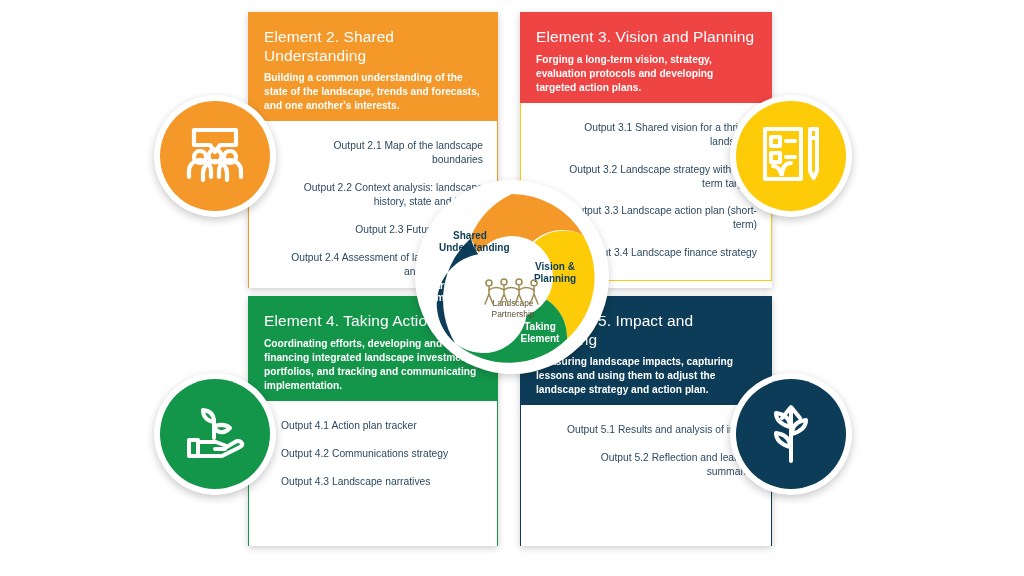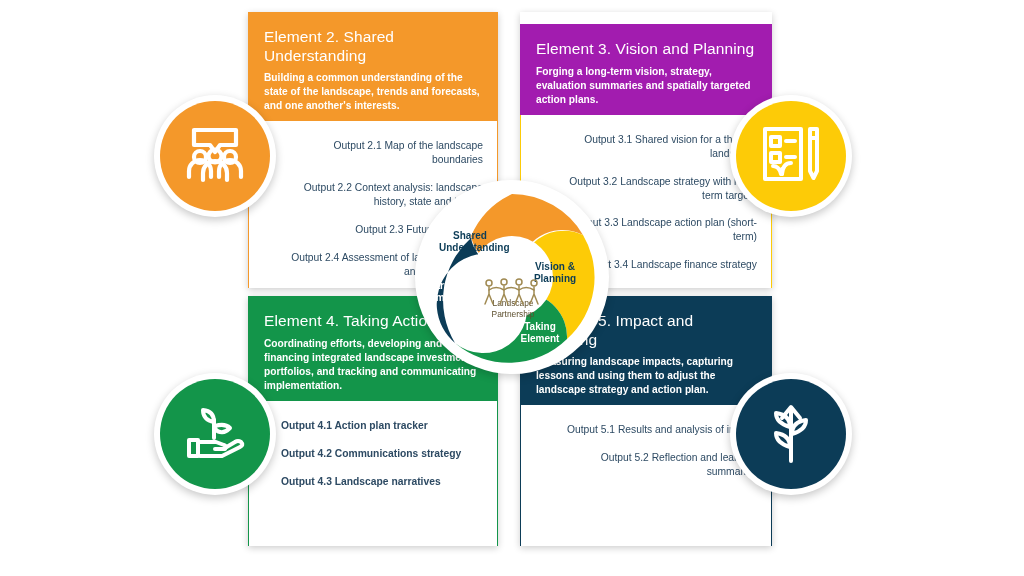--- a/index.html
+++ b/index.html
@@ -50,26 +50,26 @@
     padding-left:18px;
   }
   .outputs.left-al li{text-align:left;}
 
   
   #card-e2{left:248px;top:12px;width:250px;height:276px;}
   #card-e2 .card-head{background:#f4982a;}
   #card-e2 .card-body{border-left:1px solid #f4982a;border-right:1px solid #f4982a;border-bottom:1px solid #b91c1c;height:178px;box-sizing:border-box;}
 
   #card-e3{left:520px;top:12px;width:252px;height:276px;}
-  #card-e3 .card-head{background:#a21caf;margin-top:12px;}
+  #card-e3 .card-head{background:#ef4444;}
   #card-e3 .card-body{border-left:1px solid #fdcb07;border-right:1px solid #fdcb07;border-bottom:1px solid #fdcb07;height:178px;box-sizing:border-box;}
 
   #card-e4{left:248px;top:296px;width:250px;height:250px;}
   #card-e4 .card-head{background:#13954a;}
-  #card-e4 .card-body{border-left:1px solid #13954a;border-right:1px solid #13954a;border-bottom:7px solid #a21caf;height:152px;box-sizing:border-box;font-weight:bold;}
+  #card-e4 .card-body{border-left:1px solid #13954a;border-right:1px solid #13954a;border-bottom:7px solid #a21caf;height:152px;box-sizing:border-box;}
 
   #card-e5{left:520px;top:296px;width:252px;height:250px;}
   #card-e5 .card-head{background:#0c3c57;}
   #card-e5 .card-body{border-left:1px solid #0c3c57;border-right:1px solid #0c3c57;border-bottom:1px solid #0c3c57;height:152px;box-sizing:border-box;}
 
   
   .badge{
     position:absolute;
     width:122px;height:122px;
     border-radius:50%;
@@ -145,21 +145,21 @@
         <li>Output 2.2 Context analysis: landscape history, state and trends</li>
         <li>Output 2.3 Future scenarios</li>
         <li>Output 2.4 Assessment of landscape risks and opportunities</li>
       </ul>
     </div>
   </div>
 
   <div class="card" id="card-e3">
     <div class="card-head">
       <div class="card-title">Element 3. Vision and Planning</div>
-      <div class="card-desc">Forging a long-term vision, strategy, evaluation summaries and spatially targeted action plans.</div>
+      <div class="card-desc">Forging a long-term vision, strategy, evaluation protocols and developing targeted action plans.</div>
     </div>
     <div class="card-body">
       <ul class="outputs">
         <li>Output 3.1 Shared vision for a thriving landscape</li>
         <li>Output 3.2 Landscape strategy with long-term targets</li>
         <li>Output 3.3 Landscape action plan (short-term)</li>
         <li>Output 3.4 Landscape finance strategy</li>
       </ul>
     </div>
   </div>

